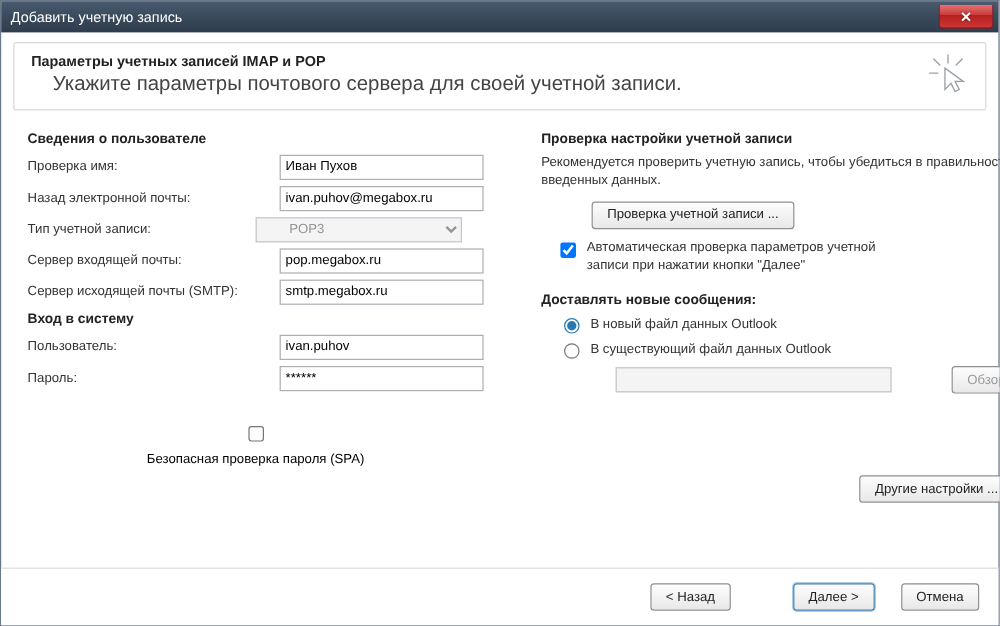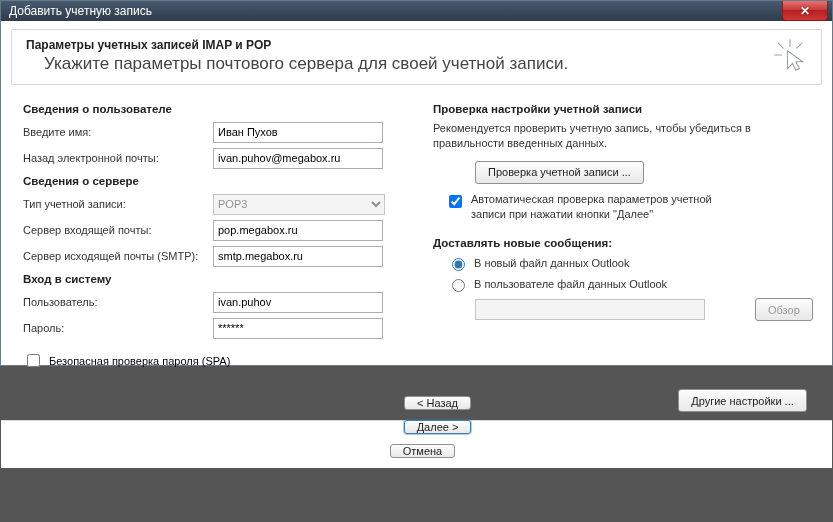--- a/index.html
+++ b/index.html
@@ -7,21 +7,21 @@
     margin: 0;
     font-family: "Segoe UI", Tahoma, sans-serif;
     font-size: 11px;
     background: #555;
     width: 833px;
     height: 522px;
     overflow: hidden;
   }
   .window {
     width: 833px;
-    height: 366px;
+    height: 522px;
     background: #fff;
     border: 1px solid #6b7a8b;
     display: flex;
     flex-direction: column;
   }
   .titlebar {
     height: 26px;
     background: linear-gradient(to bottom, #4a5b70 0%, #3a4a5c 50%, #2f3c4c 100%);
     display: flex;
     align-items: center;
@@ -80,28 +80,30 @@
     width: 190px;
     color: #333;
   }
   input[type=text], input[type=password] {
     width: 170px;
     height: 21px;
     border: 1px solid #abadb3;
     padding: 2px 4px;
     font: inherit;
     background:#fff;
+    margin-left:20px;
   }
   select {
     width: 172px;
     height: 21px;
     border: 1px solid #abadb3;
     font: inherit;
     background:#f0f0f0;
     color:#666;
+    padding-left:23px;
   }
   .chk-row { display:flex; align-items:center; gap:6px; margin:4px 0; }
   .chk-row input[type=checkbox]{ width:13px; height:13px; accent-color:#2a7ab0;}
   .right p { margin: 0 0 10px 0; color:#333; line-height:1.35;}
   .btn {
     height: 23px;
     padding: 0 12px;
     border: 1px solid #8e8f8f;
     background: linear-gradient(to bottom,#fdfdfd,#e8e8e8);
     border-radius: 3px;
@@ -122,21 +124,20 @@
   .file-row input[type=text]{ width: 230px; background:#f4f4f4; border:1px solid #c4c4c4;}
   .footer {
     border-top: 1px solid #ddd;
     padding: 10px 16px;
     height: 48px;
     display:flex;
     justify-content:flex-end;
     align-items:center;
     gap:10px;
     background:#fff;
-    flex-direction:column;
   }
   .auto-check-wrap { display:flex; gap:6px; margin:8px 0 0 12px; align-items:flex-start;}
   .auto-check-text { color:#333; line-height:1.35; max-width: 260px;}
   .other-settings-row { margin-top: 68px; display:flex; justify-content:flex-end; padding-right:6px;}
 </style>
 </head>
 <body>
 
 <div class="window">
 
@@ -164,29 +165,28 @@
       </svg>
     </div>
   </div>
 
   <div class="content">
 
     <div class="col left">
       <div class="section-title">Сведения о пользователе</div>
 
       <div class="row">
-        <label class="lab">Введите имя:</label>
+        <label class="lab">Проверка имя:</label>
         <input type="text" value="Иван Пухов" style="">
       </div>
       <div class="row">
         <label class="lab">Назад электронной почты:</label>
         <input type="text" value="ivan.puhov@megabox.ru" style="">
       </div>
 
-      <div class="section-title">Сведения о сервере</div>
 
       <div class="row">
         <label class="lab">Тип учетной записи:</label>
         <select disabled="">
           <option>POP3</option>
         </select>
       </div>
       <div class="row">
         <label class="lab">Сервер входящей почты:</label>
         <input type="text" value="pop.megabox.ru" style="">
@@ -201,21 +201,21 @@
       <div class="row">
         <label class="lab">Пользователь:</label>
         <input type="text" value="ivan.puhov" style="">
       </div>
       <div class="row">
         <label class="lab">Пароль:</label>
         <input type="text" value="******" style="">
       </div>
 
 
-      <div class="chk-row" style="margin-top:12px;">
+      <div class="chk-row" style="margin-top:26px;flex-direction:column;">
         <input type="checkbox" style="">
         <span>Безопасная проверка пароля (SPA)</span>
       </div>
     </div>
 
     <div class="col right">
       <div class="section-title">Проверка настройки учетной записи</div>
       <p>Рекомендуется проверить учетную запись, чтобы убедиться в правильности введенных данных.</p>
 
       <button class="btn">Проверка учетной записи ...</button>
@@ -226,21 +226,21 @@
       </div>
 
       <div class="section-title" style="margin-top:16px;">Доставлять новые сообщения:</div>
 
       <div class="radio-row">
         <input type="radio" name="deliver" checked="" style="">
         <span>В новый файл данных Outlook</span>
       </div>
       <div class="radio-row">
         <input type="radio" name="deliver" style="">
-        <span>В пользователе файл данных Outlook</span>
+        <span>В существующий файл данных Outlook</span>
       </div>
       <div class="file-row">
         <input type="text" disabled="" style="">
         <button class="btn" disabled="" style="color:#999;">Обзор</button>
       </div>
 
       <div class="other-settings-row">
         <button class="btn">Другие настройки ...</button>
       </div>
     </div>

